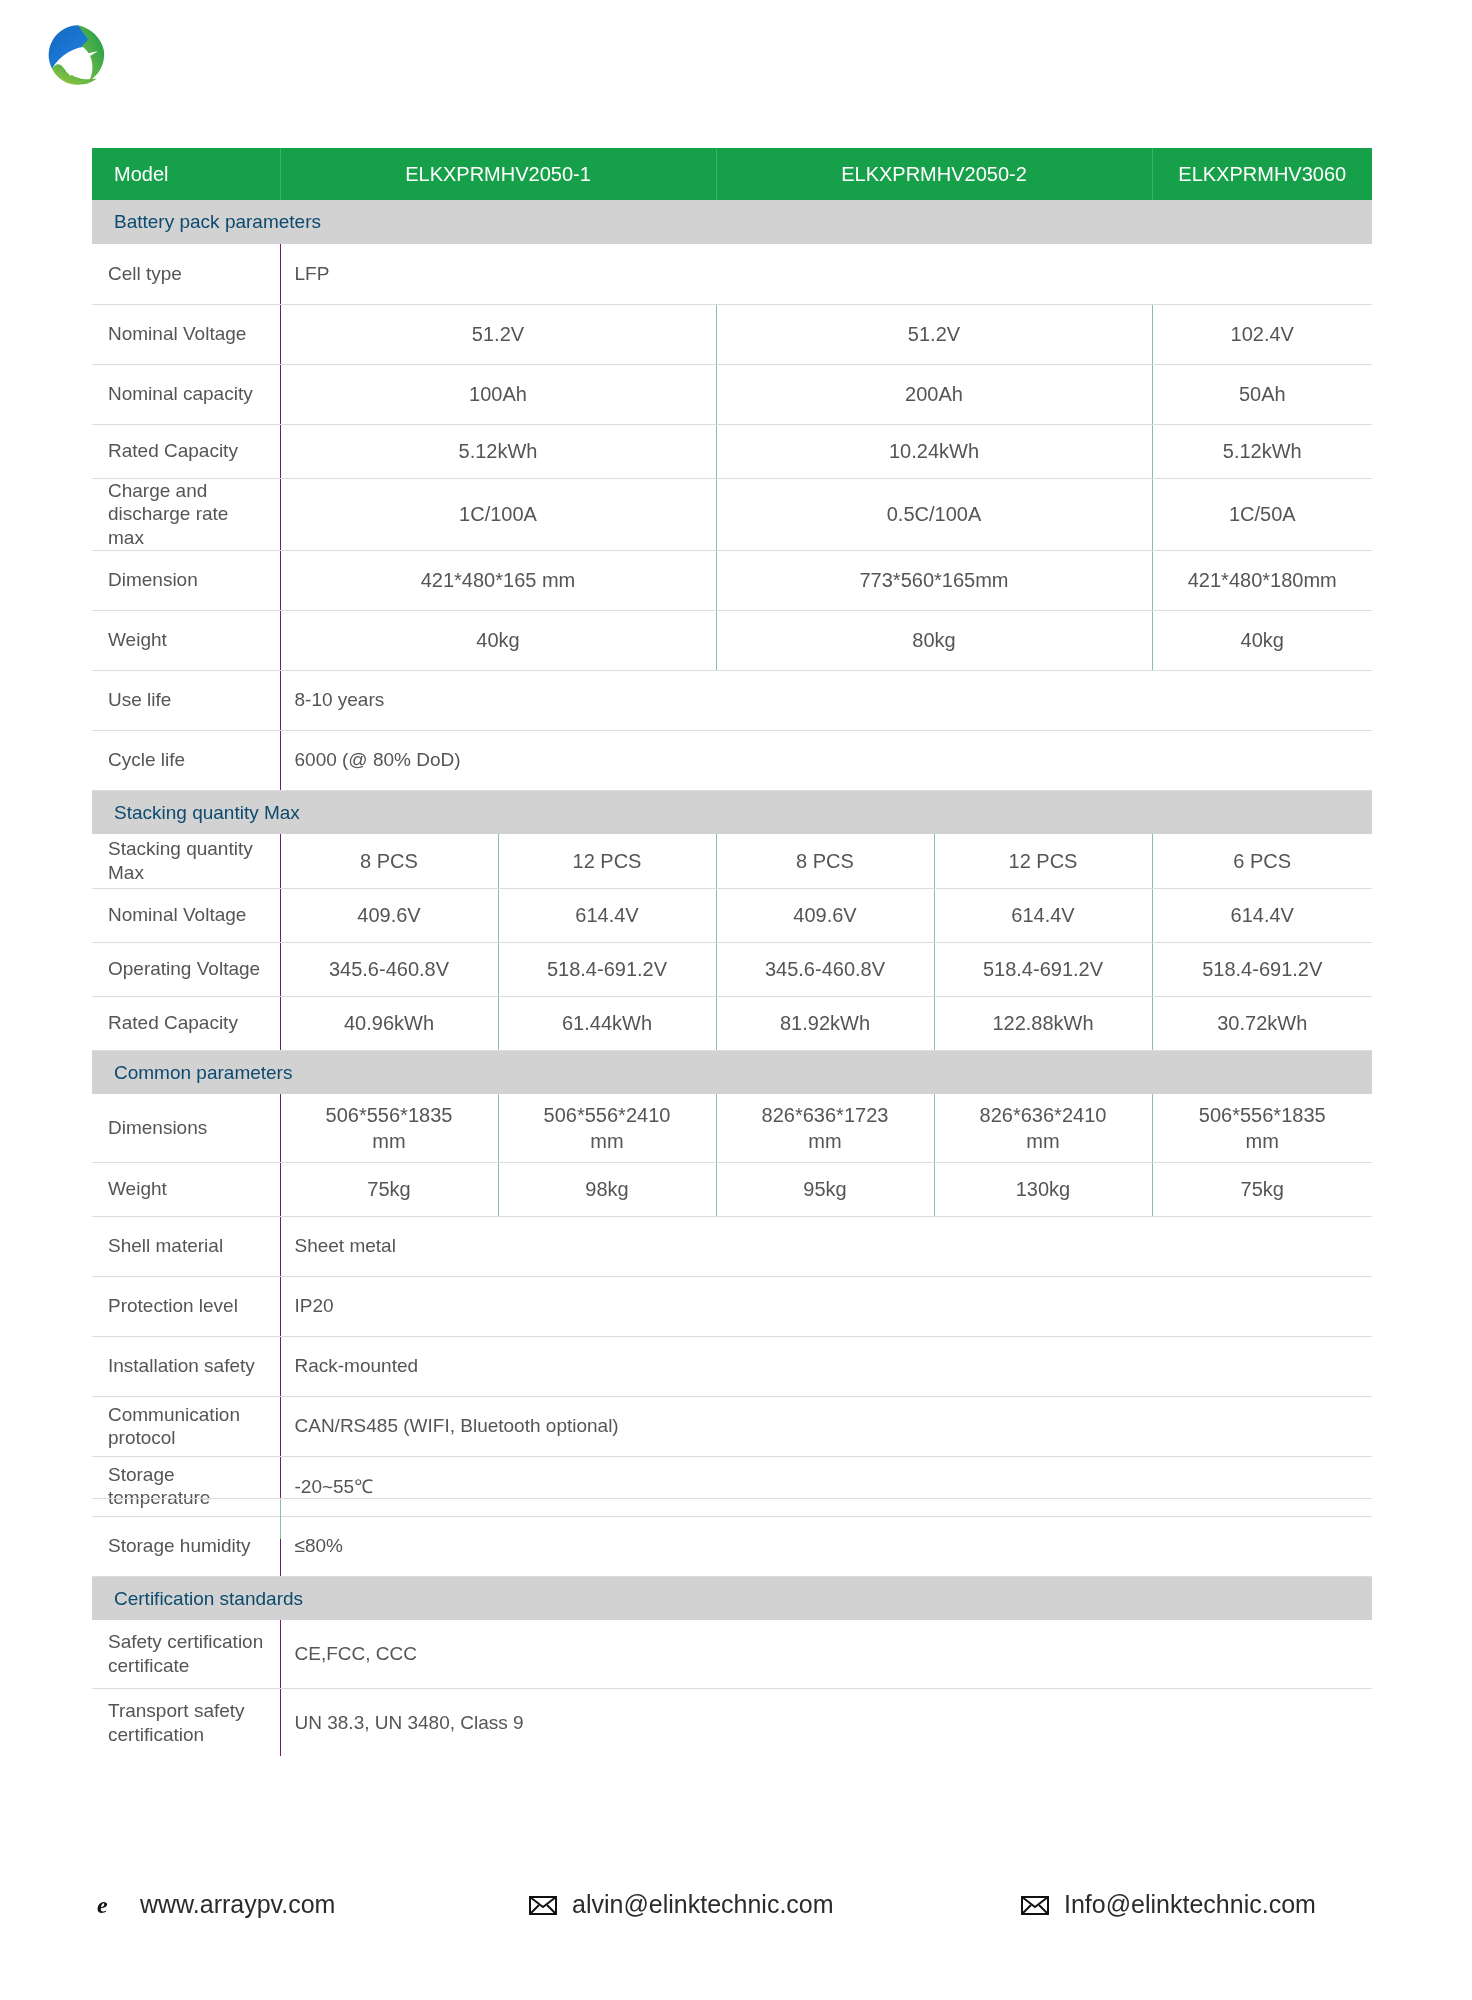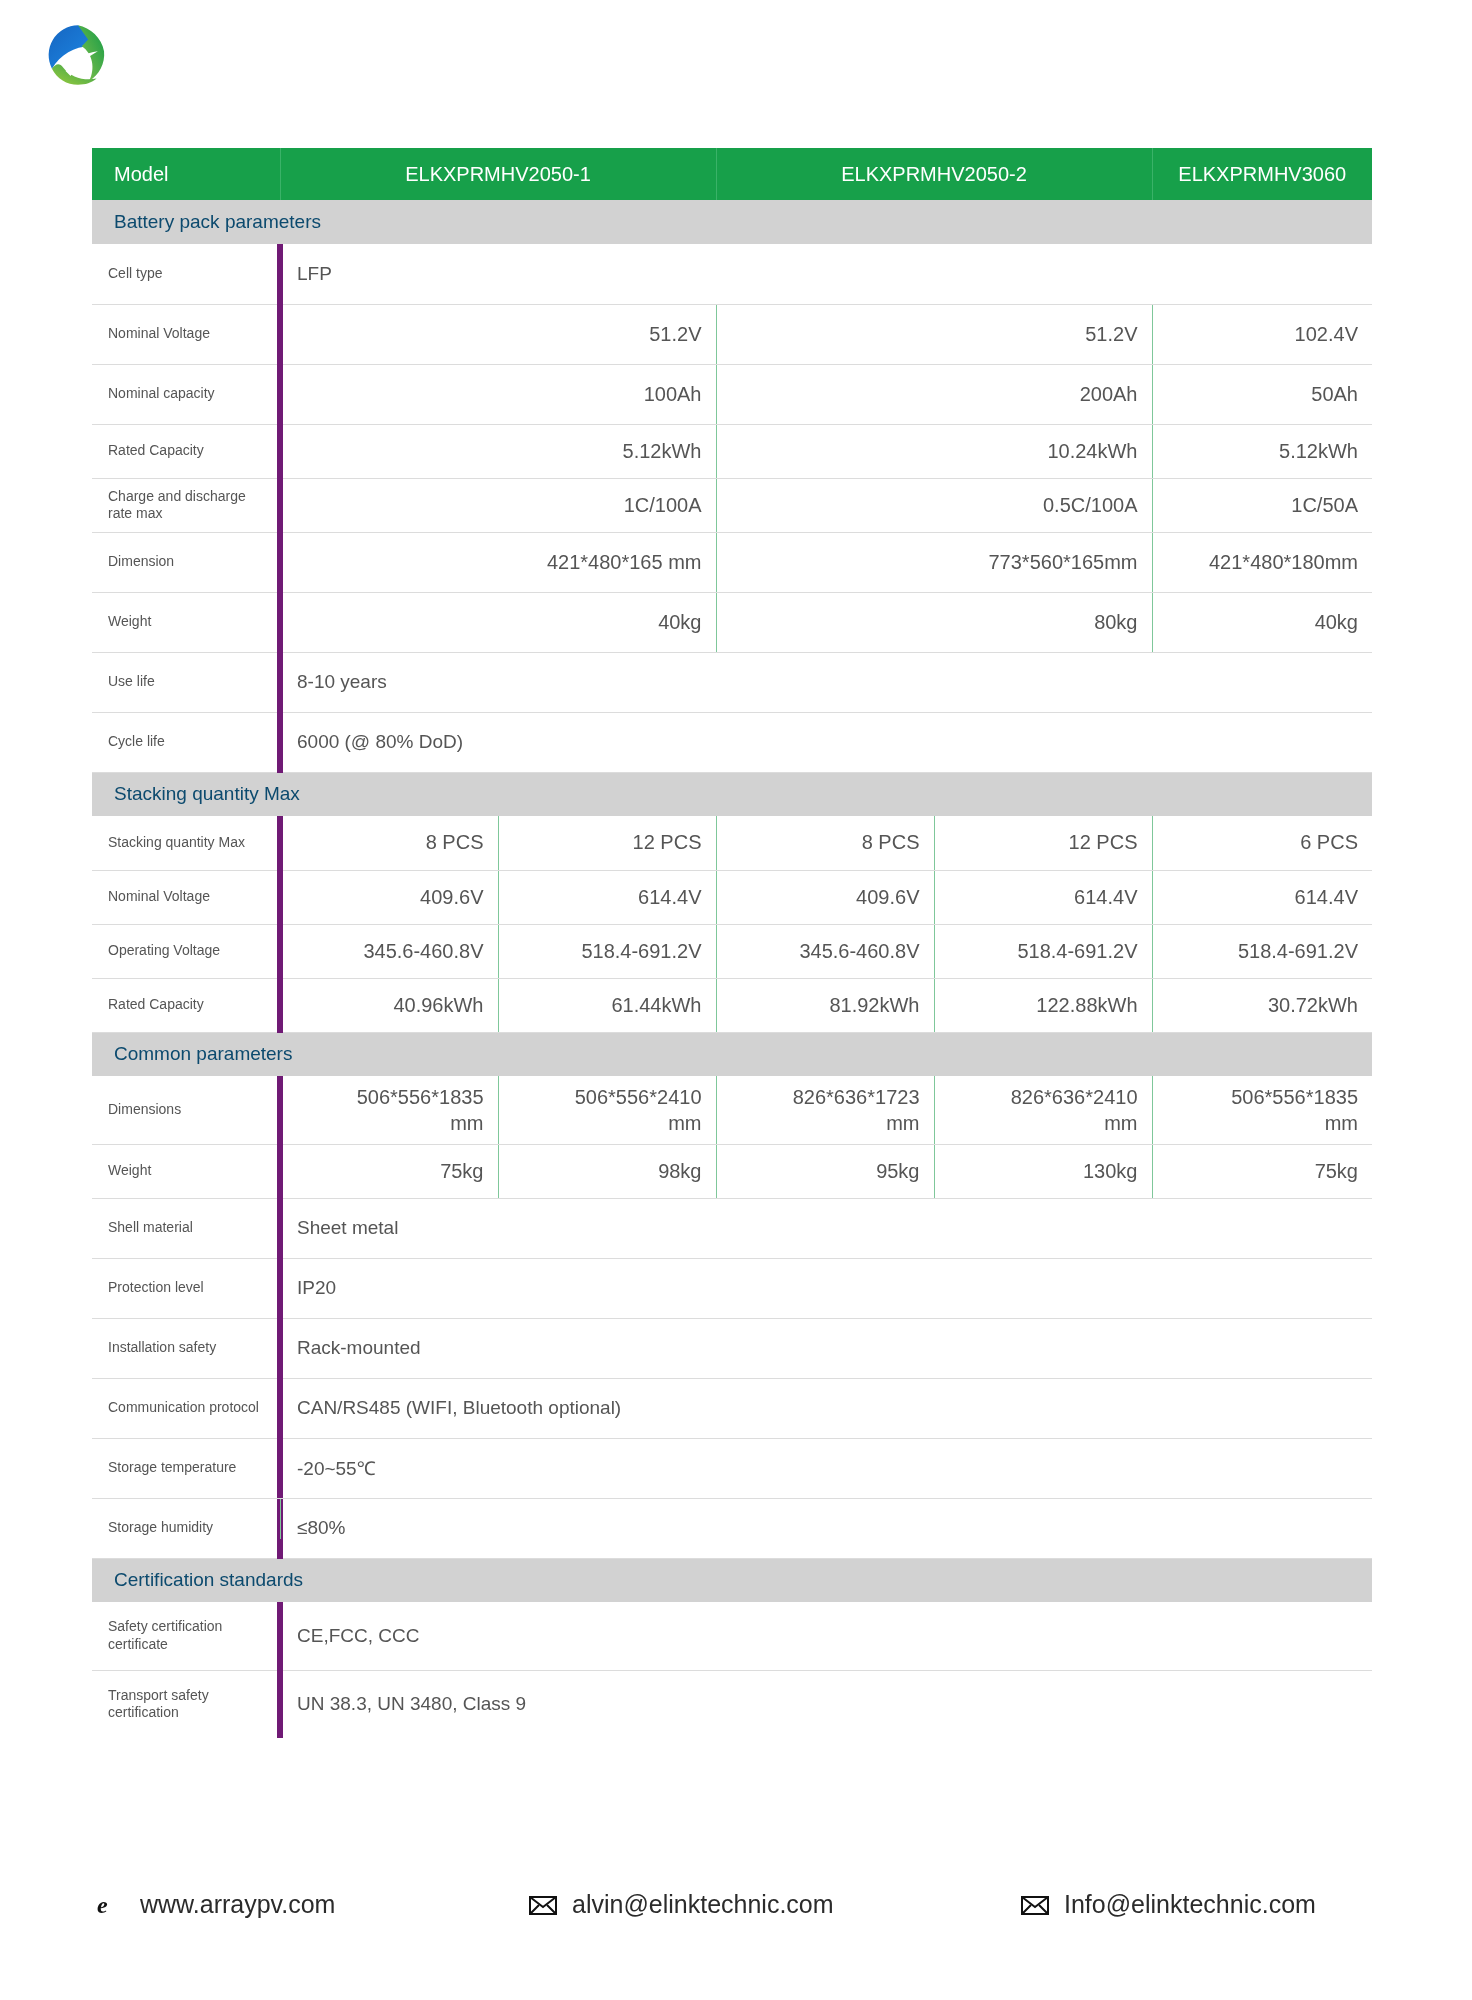--- a/index.html
+++ b/index.html
@@ -54,26 +54,26 @@
     padding-left: 22px;
     font-size: 19px;
     color: #0c4a6e;
   }
 
   
   tr.row td { height: 54px; border-bottom: 1px solid #dcdcdc; }
   tr.row td.lbl {
     text-align: left;
     padding-left: 16px;
-    border-right: 6px solid #701a75;
-    font-size: 14px;
+    border-right: 1px solid #701a75;
+    font-size: 19px;
     line-height: 1.25;
   }
   tr.row td.val {
-    text-align: right;
+    text-align: center;
     border-right: 1px solid #dcdcdc;
     font-size: 20px;
   }
   tr.row td.val:last-child { border-right: none; }
   tr.row td.val.g { border-right: 1px solid #7fc79a; }
   tr.row td.val.tall { line-height: 1.3; }
   tr.row.tall td { height: 68px; }
   tr.row.h2 td { height: 60px; }
   tr.row.nob td { border-bottom: none; }
   tr.row td.merged { text-align: left; border-right: none; }

